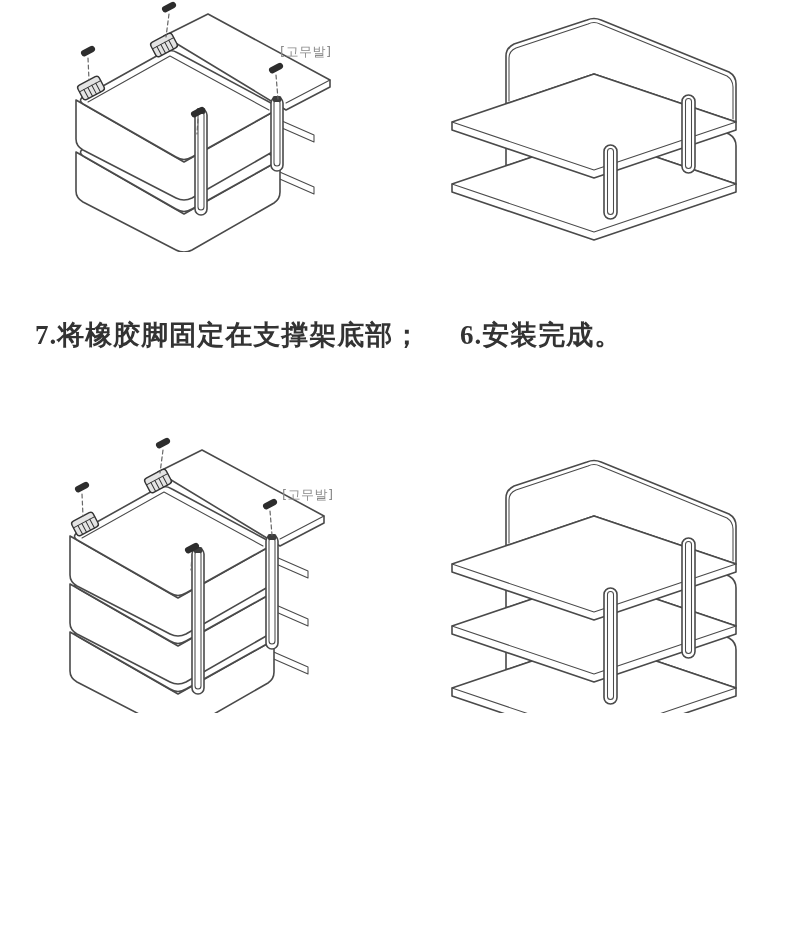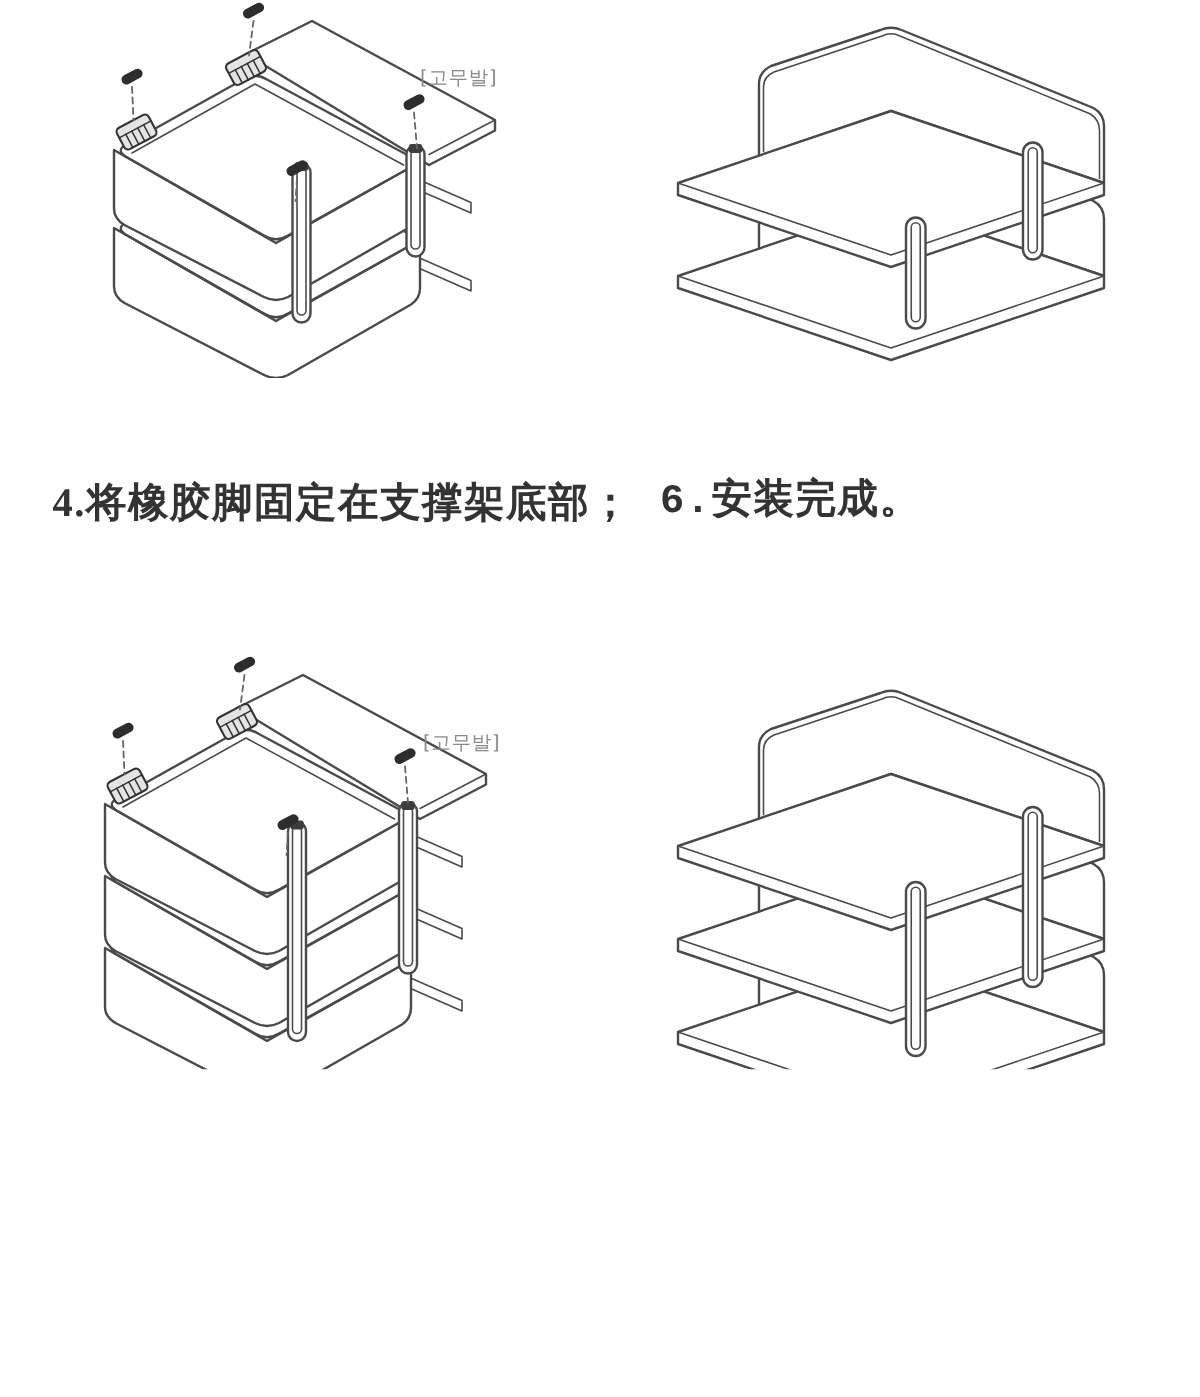--- a/index.html
+++ b/index.html
@@ -13,21 +13,21 @@
   #fig3 { left:52px;  top:436px; }
   #fig4 { left:440px; top:448px; }
 
   .caption {
     position:absolute; margin:0;
     font-family:"Liberation Serif","DejaVu Serif",serif;
     font-weight:700; font-size:27px; line-height:37px;
     letter-spacing:1px; color:#333333; white-space:pre-line;
   }
   #cap1 { left:35px;  top:317px; }
-  #cap2 { left:440px; top:317px;font-family:Liberation Mono, monospace; }
+  #cap2 { left:460px; top:317px; }
   #cap3 { left:40px;  top:760px; width:400px; }
   #cap4 { left:456px; top:760px; }
 
   .annot {
     position:absolute; font-size:13px; color:#8a8a8a;
     font-family:"DejaVu Sans","Liberation Sans",sans-serif;
     letter-spacing:0.5px;
   }
   #annot1 { left:280px; top:43px; }
   #annot2 { left:282px; top:486px; }
@@ -231,16 +231,16 @@
       <g>
         <rect class="fw" x="242" y="90" width="13" height="120" rx="6.5"></rect>
         <rect class="thin" x="245.5" y="93.5" width="6" height="112" rx="3"></rect>
       </g>
     </svg>
   </figure>
 
   <span class="annot" id="annot1">[고무발]</span>
   <span class="annot" id="annot2">[고무발]</span>
 
-  <p class="caption" id="cap1">4.将橡胶脚固定在支撑架底部；</p>
+  <p class="caption" id="cap1">7.将橡胶脚固定在支撑架底部；</p>
   <p class="caption" id="cap2">6.安装完成。</p>
 
 </div>
 
 </body></html>

